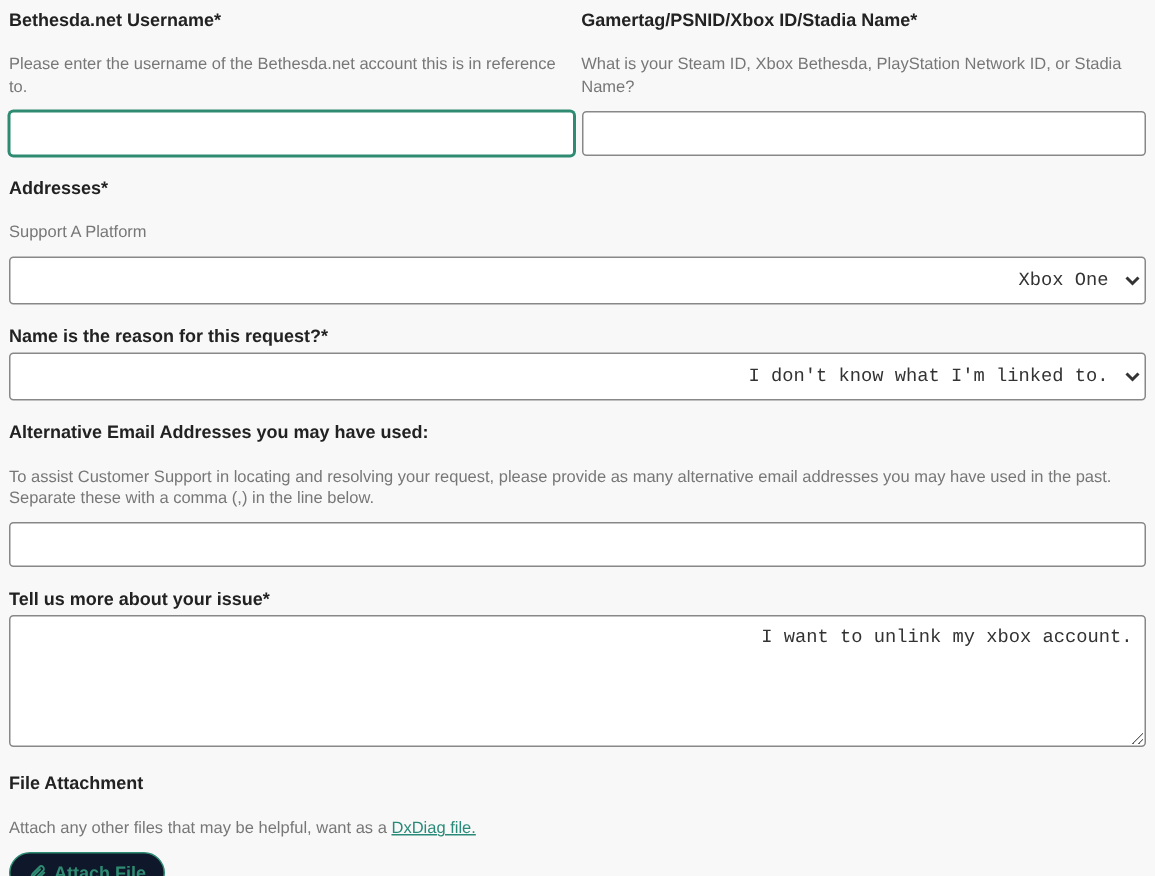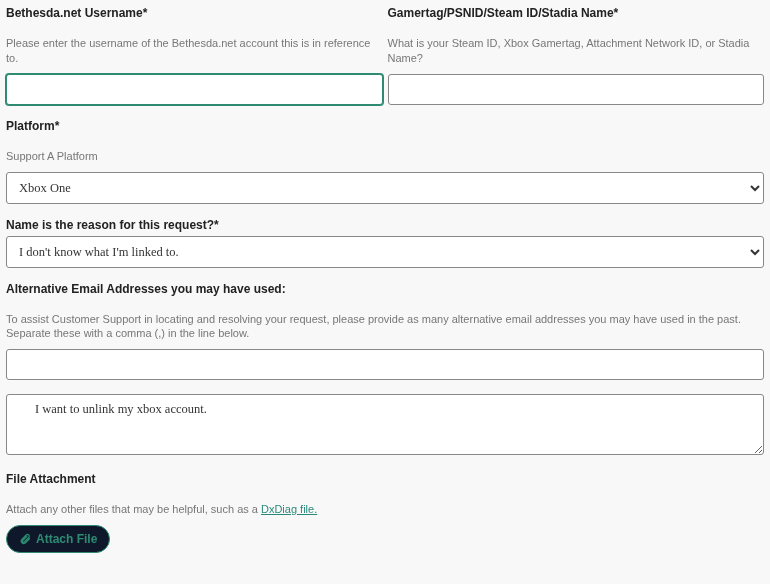--- a/index.html
+++ b/index.html
@@ -28,26 +28,27 @@
     margin-bottom: 8px;
     line-height: 1.35;
     margin-top: 16px;
   }
   .hint a { color: #2a8a7a; text-decoration: underline; text-align: center; }
   input[type="text"], select, textarea {
     width: 100%;
     padding: 7px 8px;
     border: 1px solid #888;
     border-radius: 3px;
-    font-family: Liberation Serif, serif;
+    font-family: Liberation Mono, monospace;
     font-size: 12.5px;
     background: #fff;
     color: #333;
+    text-align: right;
   }
-  textarea { resize: vertical; height: 61px; padding-left: 28px; }
+  textarea { resize: vertical; height: 88px; padding-left: 28px; }
   .focused { border-color: #2e8b72 !important; box-shadow: 0 0 0 1px #2e8b72; }
   select { height: 32px; }
   .attach-btn {
     display: inline-flex;
     align-items: center;
     gap: 5px;
     padding: 6px 12px;
     border: 1.5px solid #2e8b72;
     border-radius: 16px;
     background: #0f172a;
@@ -61,55 +62,56 @@
 </head>
 <body>
 
 <div class="row">
   <div class="col field">
     <span class="label">Bethesda.net Username*</span>
     <div class="hint">Please enter the username of the Bethesda.net account this is in reference to.</div>
     <input type="text" class="focused" value="" style="">
   </div>
   <div class="col field">
-    <span class="label">Gamertag/PSNID/Steam ID/Stadia Name*</span>
-    <div class="hint">What is your Steam ID, Xbox Gamertag, Attachment Network ID, or Stadia Name?</div>
+    <span class="label">Gamertag/PSNID/Xbox ID/Stadia Name*</span>
+    <div class="hint">What is your Steam ID, Xbox Bethesda, PlayStation Network ID, or Stadia Name?</div>
     <input type="text" value="" style="">
   </div>
 </div>
 
 <div class="field">
-  <span class="label">Platform*</span>
+  <span class="label">Addresses*</span>
   <div class="hint">Support A Platform</div>
   <select>
     <option>Xbox One</option>
   </select>
 </div>
 
 <div class="field">
   <span class="label">Name is the reason for this request?*</span>
   <select>
     <option>I don't know what I'm linked to.</option>
   </select>
 </div>
 
 <div class="field">
   <span class="label">Alternative Email Addresses you may have used:</span>
   <div class="hint">To assist Customer Support in locating and resolving your request, please provide as many alternative email addresses you may have used in the past. Separate these with a comma (,) in the line below.</div>
   <input type="text" value="" style="">
 </div>
 
 <div class="field">
+  <span class="label">Tell us more about your issue*</span>
   <textarea style="">I want to unlink my xbox account.</textarea>
 </div>
 
 <div class="field" style="margin-bottom:6px;">
   <span class="label">File Attachment</span>
   <div class="hint">
-    <span>Attach any other files that may be helpful, such as a </span><a href="#">DxDiag file.</a>
+    <span>Attach any other files that may be helpful, want as a </span><a href="#">DxDiag file.</a>
   </div>
   <button class="attach-btn">
     <svg viewBox="0 0 24 24" fill="none" stroke="#2e8b72" stroke-width="2.5" stroke-linecap="round" stroke-linejoin="round">
       <path d="M21 11.5l-8.5 8.5a5 5 0 01-7-7l9-9a3.5 3.5 0 015 5l-9 9a2 2 0 01-3-3l8-8"></path>
     </svg>
     <span>Attach File</span>
   </button>
 </div>
 
 </body></html>

